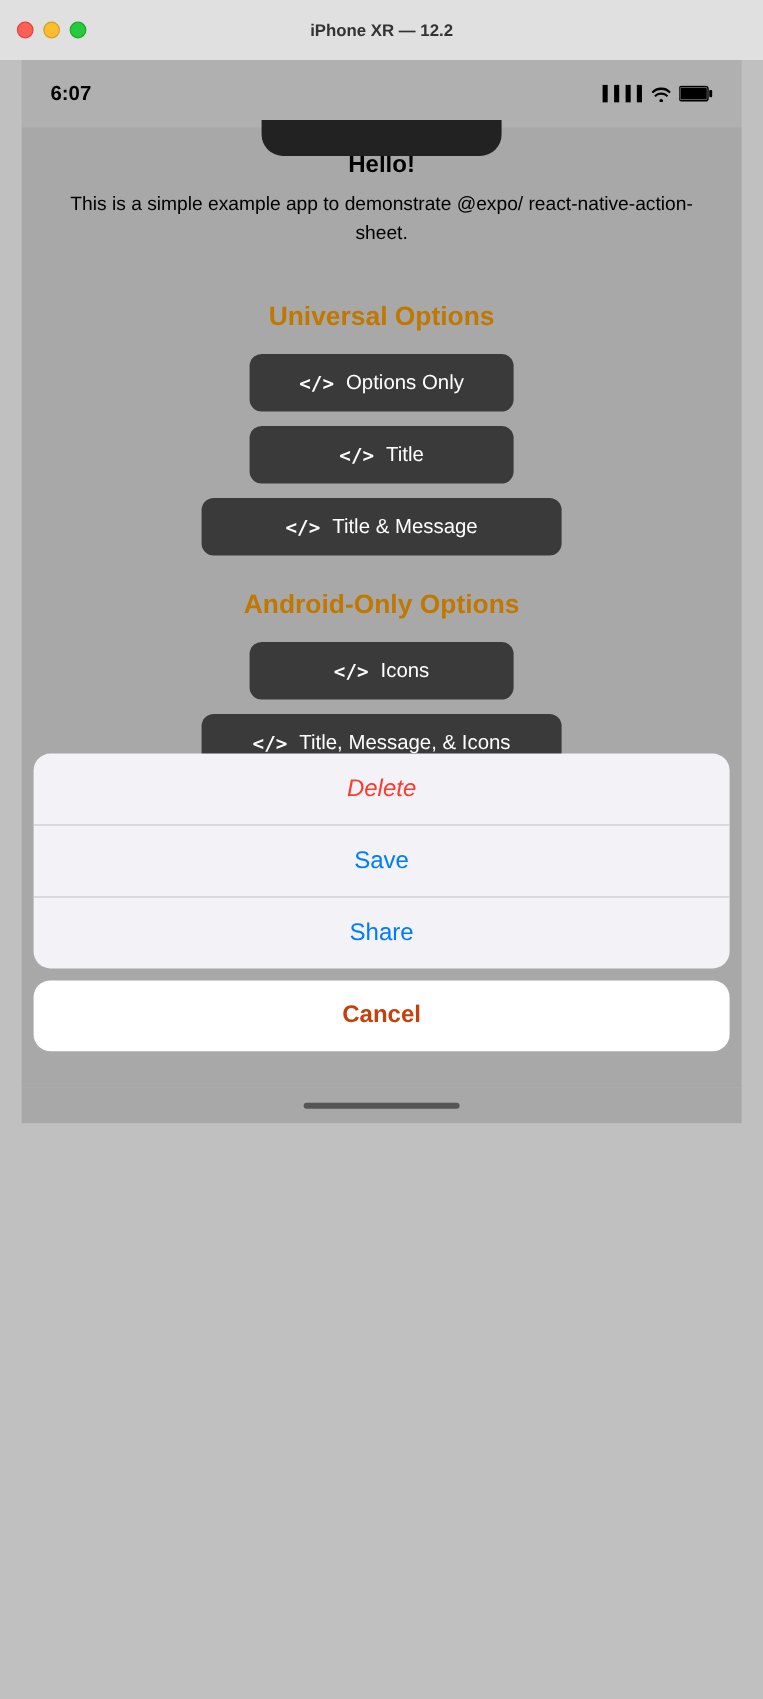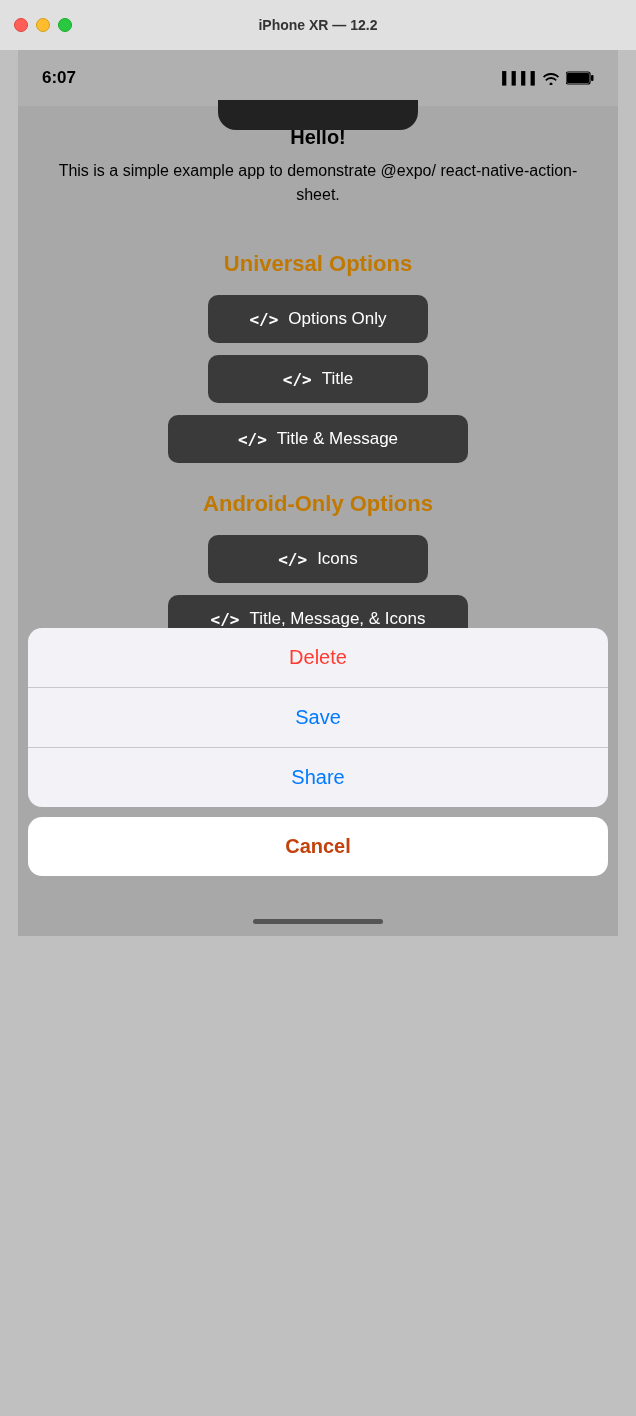--- a/index.html
+++ b/index.html
@@ -188,20 +188,21 @@
       background: transparent;
       width: 100%;
     }
 
     .action-sheet-item + .action-sheet-item {
       border-top: 1px solid #c8c7cc;
     }
 
     .action-sheet-item.destructive {
       color: #ff3b30;
+      font-style: italic;
     }
 
     .action-sheet-item.default-action {
       color: #007aff;
     }
 
     .action-sheet-cancel {
       background: #fff;
       border-radius: 14px;
       overflow: hidden;

